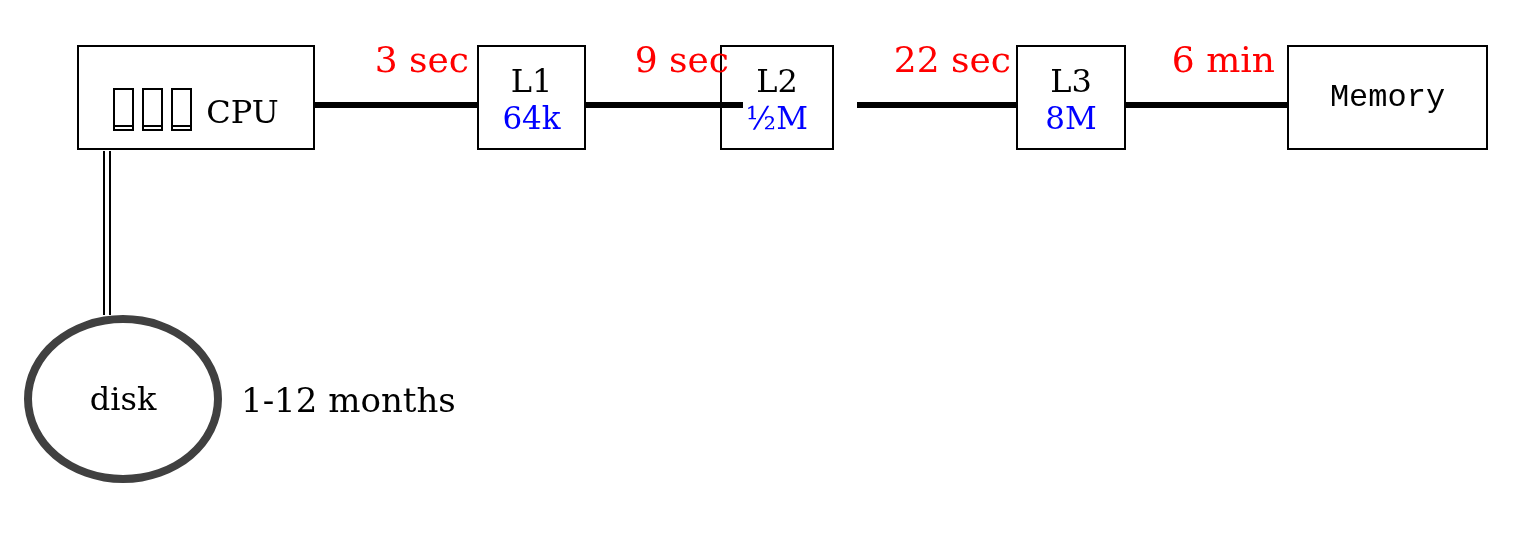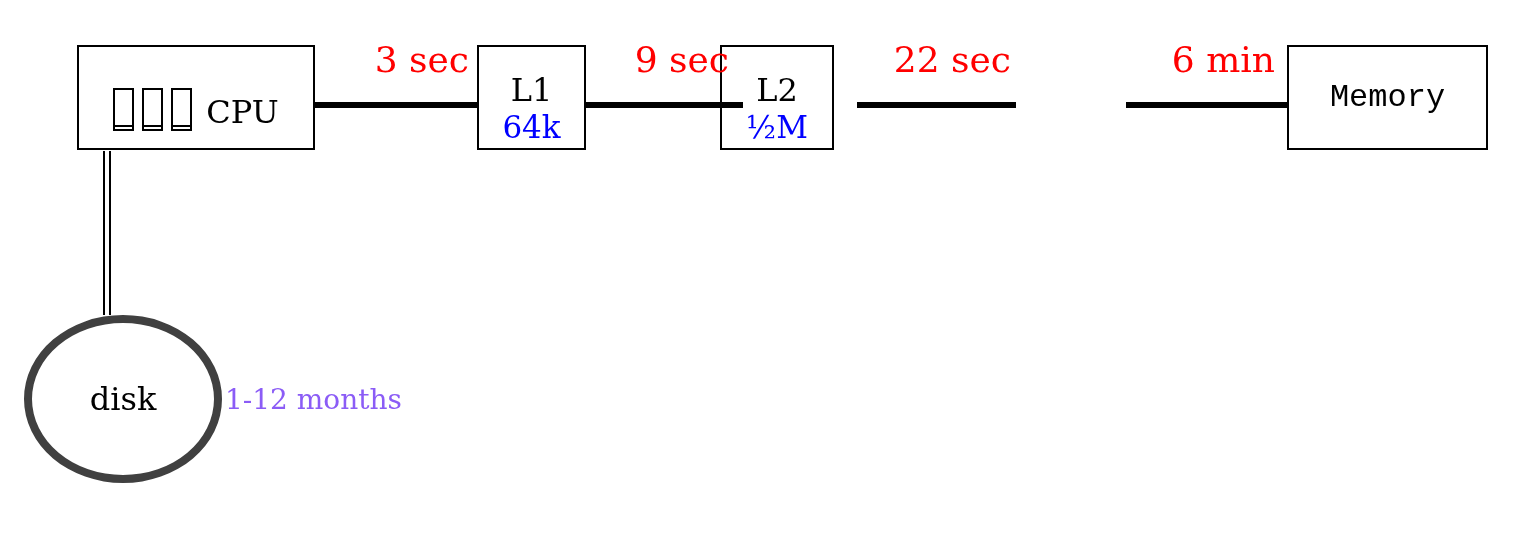--- a/index.html
+++ b/index.html
@@ -29,21 +29,21 @@
   }
   .node-label {
     font-size: 32px;
     line-height: 37px;
     color: #000000;
     white-space: nowrap;
   }
   .cache-box {
     flex-direction: column;
     justify-content: flex-end;
-    padding-bottom: 2px;
+    padding-bottom: 11px;
   }
   .cache-size {
     font-size: 31px;
     line-height: 37px;
     color: #0000ff;
     white-space: nowrap;
   }
 
   #node-cpu    { left: 77px;   top: 45px; width: 238px; height: 105px; }
   #node-l1     { left: 477px;  top: 45px; width: 109px; height: 105px; }
@@ -92,25 +92,25 @@
     line-height: 32px;
     color: #ff0000;
     white-space: nowrap;
   }
   #latency-cpu-l1    { right: 1070px; }
   #latency-l1-l2     { right: 810px;  }
   #latency-l2-l3     { right: 528px;  }
   #latency-l3-memory { right: 264px;  }
   #latency-cpu-disk {
     position: absolute;
-    left: 225px;
+    left: 241px;
     top: 381px;
-    font-size: 28px;
+    font-size: 34px;
     line-height: 38px;
-    color: #8b5cf6;
+    color: #000000;
     white-space: nowrap;
   }
 
   
   .double-link {
     position: absolute;
     left: 103px;
     top: 151px;
     width: 8px;
     height: 164px;
@@ -150,20 +150,24 @@
   <div id="node-l1" class="node-box cache-box">
     <span class="node-label">L1</span>
     <span class="cache-size">64k</span>
   </div>
 
   <div id="node-l2" class="node-box cache-box">
     <span class="node-label">L2</span>
     <span class="cache-size">½M</span>
   </div>
 
+  <div id="node-l3" class="node-box cache-box">
+    <span class="node-label">L3</span>
+    <span class="cache-size">8M</span>
+  </div>
 
   <div id="node-memory" class="node-box">
     <span class="node-label">Memory</span>
   </div>
 
   <div id="edge-cpu-l1" class="bus"></div>
   <div id="edge-l1-l2" class="bus"></div>
   <div id="edge-l2-l3" class="bus"></div>
   <div id="edge-l3-memory" class="bus"></div>
 

